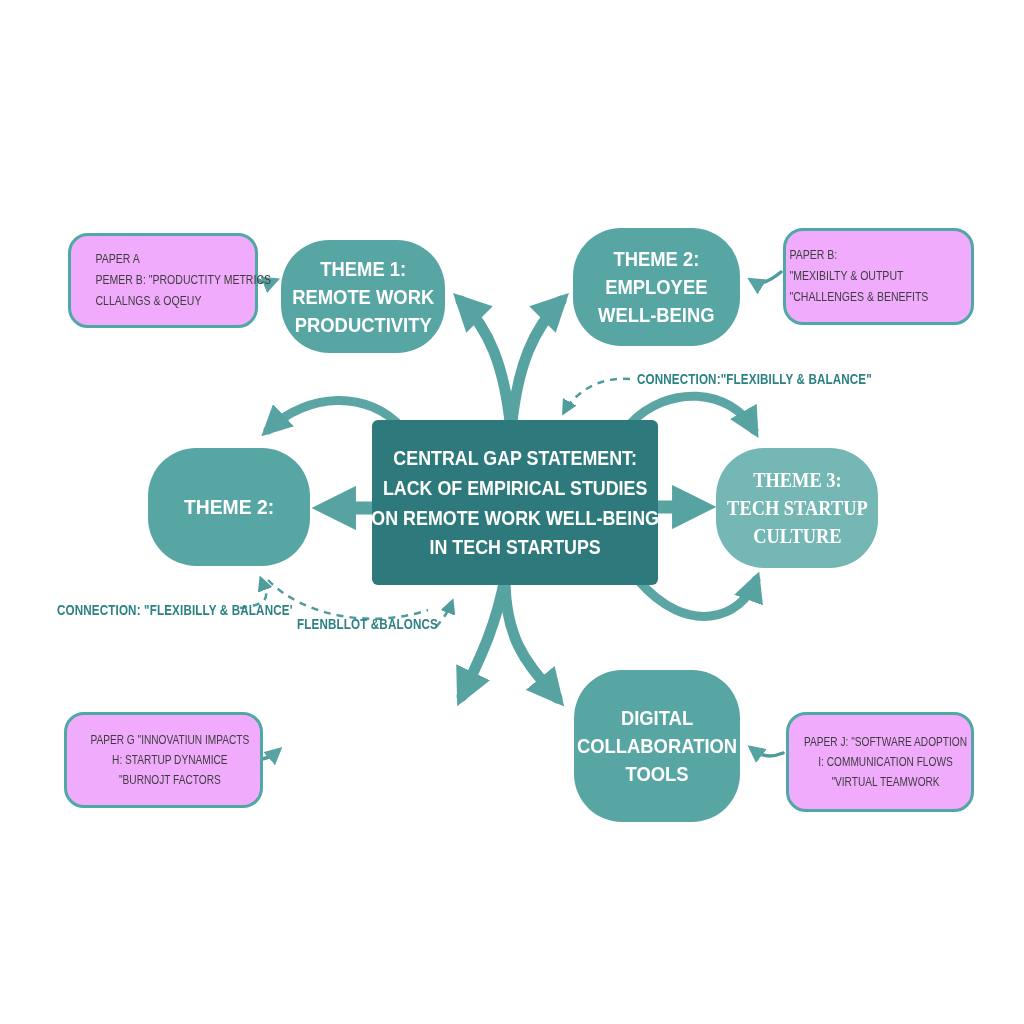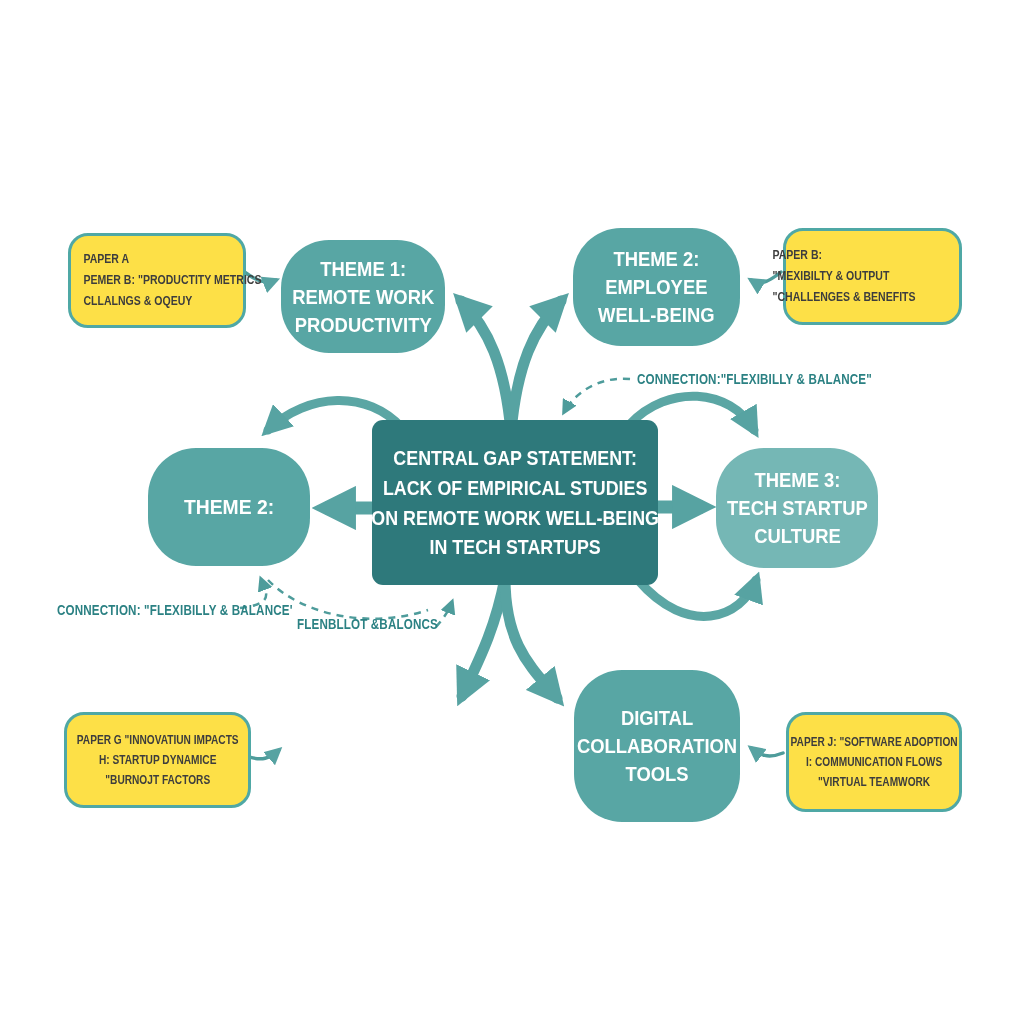--- a/index.html
+++ b/index.html
@@ -8,25 +8,25 @@
     font-family:"Liberation Sans", sans-serif;overflow:hidden;
   }
   .arrows{position:absolute;left:0;top:0;z-index:1;}
   .node{
     position:absolute;z-index:2;display:flex;align-items:center;justify-content:center;
     text-align:center;color:#ffffff;font-weight:700;
   }
   .bubble{background:#58A6A4;border-radius:48px;}
   .bubble .txt{transform:scaleX(.92);transform-origin:center;}
   .bubble-light{background:#75B7B5;}
-  .central{background:#2E797B;border-radius:11px;font-size:21px;line-height:1.42;}
+  .central{background:#2E797B;border-radius:6px;font-size:21px;line-height:1.42;}
   .central .txt{transform:scaleX(.85);transform-origin:center;}
   .paper{
-    background:#fde047;border:3px solid #4FA8A5;border-radius:20px;
-    color:#3D3D3D;font-size:13.5px;line-height:1.55;font-weight:700;
+    background:#f0abfc;border:3px solid #4FA8A5;border-radius:20px;
+    color:#3D3D3D;font-size:13.5px;line-height:1.55;font-weight:400;padding-left:12px;
   }
   .paper .txt{transform:scaleX(.78);}
   .paper-left{justify-content:flex-start;text-align:left;}
   .paper-left .txt{transform-origin:left center;padding-left:16px;}
   .paper-center .txt{transform-origin:center;}
   .txt span{display:block;white-space:nowrap;}
   .theme-text{font-size:20px;line-height:1.4;}
   .conn-label{
     position:absolute;z-index:2;color:#2B8183;font-weight:700;font-size:15.5px;
     white-space:nowrap;transform:scaleX(.75);transform-origin:left center;letter-spacing:.2px;
@@ -114,21 +114,21 @@
       <span>IN TECH STARTUPS</span>
     </div>
   </div>
 
   <div class="node bubble" style="left:148px;top:448px;width:162px;height:118px;font-size:21px;">
     <div class="txt">
       <span>THEME 2:</span>
     </div>
   </div>
 
-  <div class="node bubble bubble-light theme-text" style="left:716px;top:448px;width:162px;height:120px;">
+  <div class="node bubble bubble-light theme-text" style="left:716px;top:448px;width:162px;height:120px;font-family:Liberation Serif, serif;">
     <div class="txt">
       <span>THEME 3:</span>
       <span>TECH STARTUP</span>
       <span>CULTURE</span>
     </div>
   </div>
 
 
   <div class="node bubble theme-text" style="left:574px;top:670px;width:166px;height:152px;">
     <div class="txt">

